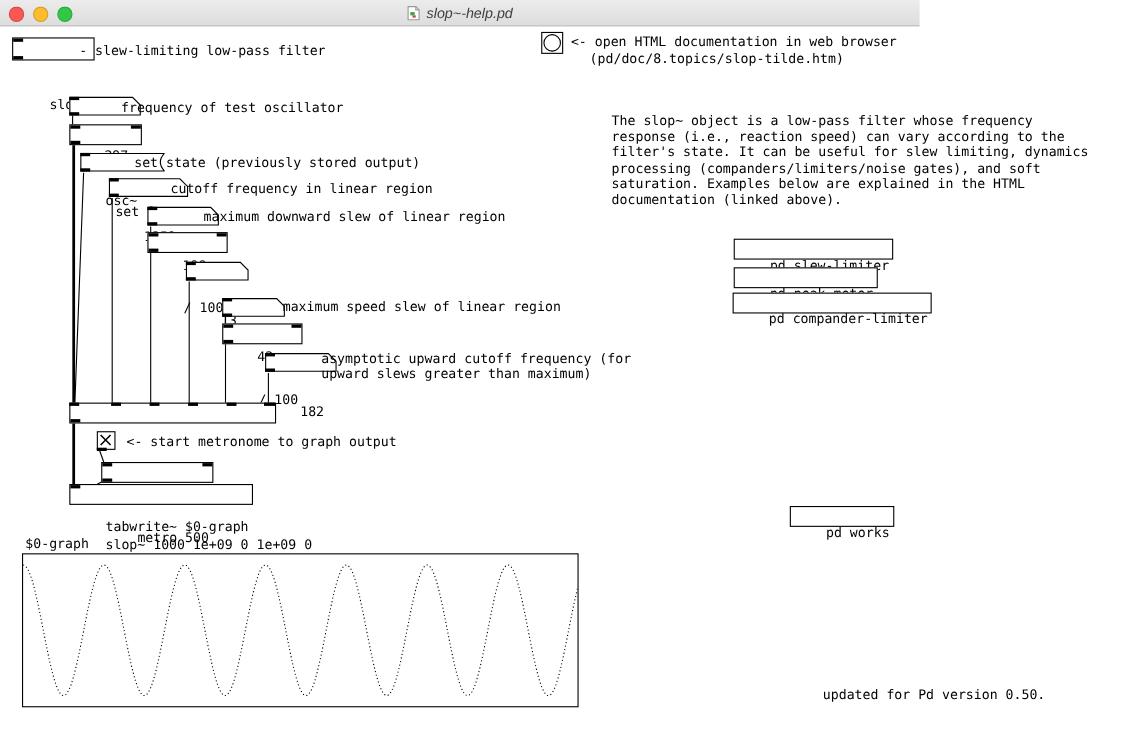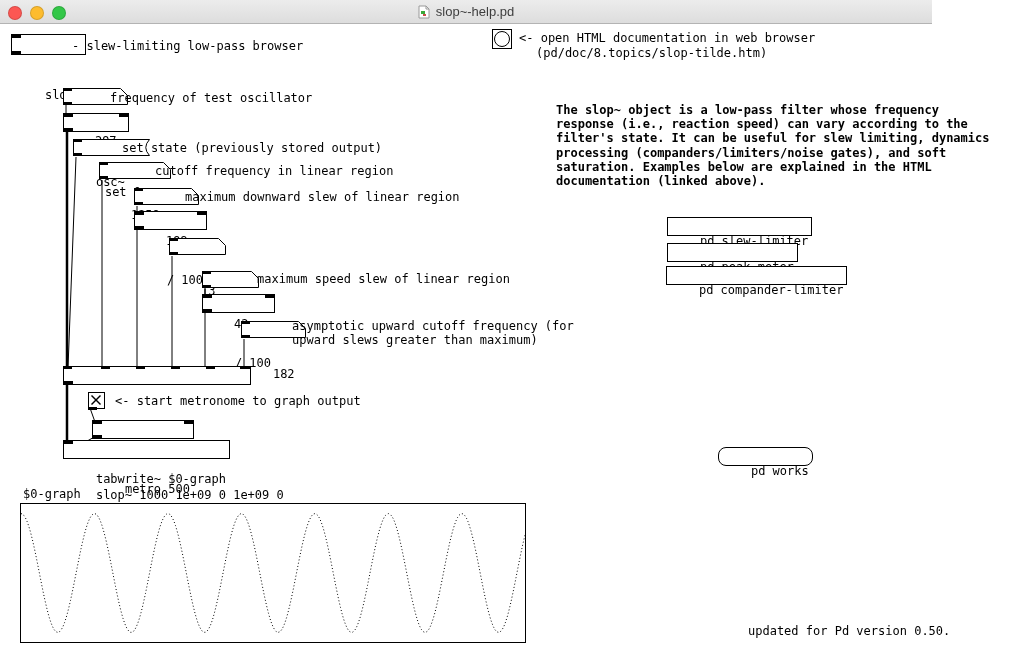--- a/index.html
+++ b/index.html
@@ -1,21 +1,21 @@
 <!DOCTYPE html>
 <html><head>
 <meta charset="utf-8">
 <style>
   html,body{margin:0;padding:0;}
   body{width:1020px;height:664px;background:#fff;font-family:"DejaVu Sans Mono",monospace;overflow:hidden;}
   .window{position:relative;width:1020px;height:664px;background:#fff;}
 
   
-  .titlebar{position:absolute;left:0;top:0;width:932px;height:23px;
-    background:linear-gradient(#ececec,#dddddd);border-bottom:1px solid #b3b3b3;}
+  .titlebar{position:absolute;left:0;top:0;width:836px;height:23px;
+    background:linear-gradient(#ececec,#dddddd);border-bottom:1px solid #b3b3b3;font-style:italic;}
   .lights{position:absolute;left:8px;top:6px;display:flex;gap:8px;}
   .light{width:12px;height:12px;border-radius:50%;border:0.5px solid rgba(0,0,0,0.15);}
   .titlewrap{position:absolute;left:0;top:0;width:100%;height:23px;display:flex;align-items:center;justify-content:center;gap:6px;
     font-family:"Liberation Sans",sans-serif;font-size:13px;color:#3e3e3e;}
 
   
   .comment{position:absolute;font-size:12px;line-height:14.2px;white-space:pre;color:#000;}
   .box{position:absolute;background:#fff;font-size:12px;line-height:15px;height:15px;padding:1px 3px;white-space:pre;color:#000;}
   .obj{border:1px solid #000;}
   .big{border:1.5px solid #000;height:17px;line-height:17px;padding:1px 4px;}
@@ -50,21 +50,21 @@
     <line x1="244" y1="339" x2="244" y2="368" stroke="#000" stroke-width="1"></line>
     <line x1="90" y1="408" x2="95" y2="422" stroke="#000" stroke-width="1"></line>
     <line x1="96" y1="436" x2="68" y2="452" stroke="#000" stroke-width="1"></line>
   </svg>
 
   <div class="box obj big" style="left:11px;top:34px;">
     <i class="tab tl"></i>
     <i class="tab bl"></i>
     <span>slop~</span>
   </div>
-  <div class="comment" style="left:72px;top:39px;">- slew-limiting low-pass browser</div>
+  <div class="comment" style="left:72px;top:39px;">- slew-limiting low-pass filter</div>
 
   <div class="gui" style="left:492px;top:29px;width:20px;height:20px;">
     <div class="bangcircle"></div>
   </div>
   <div class="comment" style="left:519px;top:31px;">&lt;- open HTML documentation in web browser</div>
   <div class="comment" style="left:536px;top:46px;">(pd/doc/8.topics/slop-tilde.htm)</div>
 
   <div class="box numbox" style="left:63px;top:88px;">
     <i class="tab tl"></i>
     <i class="tab bl"></i>
@@ -174,37 +174,37 @@
     <i class="tab tr"></i>
     <i class="tab bl"></i>
     <span>metro 500</span>
   </div>
 
   <div class="box obj" style="left:63px;top:440px;">
     <i class="tab tl"></i>
     <span>tabwrite~ $0-graph</span>
   </div>
 
-  <div class="comment" style="left:556px;top:103px;font-weight:bold;">The slop~ object is a low-pass filter whose frequency
+  <div class="comment" style="left:556px;top:103px;">The slop~ object is a low-pass filter whose frequency
 response (i.e., reaction speed) can vary according to the
 filter's state. It can be useful for slew limiting, dynamics
 processing (companders/limiters/noise gates), and soft
 saturation. Examples below are explained in the HTML
 documentation (linked above).</div>
 
   <div class="box obj" style="left:667px;top:217px;">
     <span>pd slew-limiter</span>
   </div>
   <div class="box obj" style="left:667px;top:243px;">
     <span>pd peak-meter</span>
   </div>
   <div class="box obj" style="left:666px;top:266px;">
     <span>pd compander-limiter</span>
   </div>
-  <div class="box obj" style="left:718px;top:447px;border-radius:8px;">
+  <div class="box obj" style="left:718px;top:460px;">
     <span>pd works</span>
   </div>
 
   <div class="comment" style="left:23px;top:487px;">$0-graph</div>
   <div class="graphbox" style="left:20px;top:503px;width:504px;height:138px;">
     <svg id="wave-svg" width="504" height="138" viewBox="0 0 504 138" style="display:block">
         <polyline points="0.0,9.6 1.5,10.1 3.0,11.6 4.5,14.0 6.0,17.3 7.5,21.4 9.0,26.3 10.5,32.0 12.0,38.2 13.5,45.0 15.0,52.1 16.5,59.6 18.0,67.1 19.5,74.7 21.0,82.3 22.5,89.6 24.0,96.5 25.5,103.0 27.0,109.0 28.5,114.3 30.0,118.8 31.5,122.5 33.0,125.4 34.5,127.3 36.0,128.3 37.5,128.3 39.0,127.3 40.5,125.3 42.0,122.5 43.5,118.7 45.0,114.2 46.5,108.9 48.0,102.9 49.5,96.4 51.0,89.4 52.5,82.1 54.0,74.6 55.5,67.0 57.0,59.4 58.5,52.0 60.0,44.8 61.5,38.1 63.0,31.9 64.5,26.2 66.0,21.3 67.5,17.2 69.0,13.9 70.5,11.5 72.0,10.1 73.5,9.6 75.0,10.1 76.5,11.6 78.0,14.0 79.5,17.3 81.0,21.5 82.5,26.5 84.0,32.1 85.5,38.4 87.0,45.1 88.5,52.3 90.0,59.7 91.5,67.3 93.0,74.9 94.5,82.4 96.0,89.7 97.5,96.7 99.0,103.2 100.5,109.1 102.0,114.4 103.5,118.9 105.0,122.6 106.5,125.4 108.0,127.3 109.5,128.3 111.0,128.3 112.5,127.3 114.0,125.3 115.5,122.4 117.0,118.6 118.5,114.1 120.0,108.7 121.5,102.8 123.0,96.2 124.5,89.3 126.0,82.0 127.5,74.4 129.0,66.8 130.5,59.2 132.0,51.8 133.5,44.7 135.0,38.0 136.5,31.7 138.0,26.1 139.5,21.2 141.0,17.1 142.5,13.8 144.0,11.5 145.5,10.1 147.0,9.6 148.5,10.1 150.0,11.6 151.5,14.1 153.0,17.4 154.5,21.6 156.0,26.6 157.5,32.2 159.0,38.5 160.5,45.3 162.0,52.4 163.5,59.9 165.0,67.4 166.5,75.1 168.0,82.6 169.5,89.8 171.0,96.8 172.5,103.3 174.0,109.2 175.5,114.5 177.0,119.0 178.5,122.7 180.0,125.5 181.5,127.4 183.0,128.3 184.5,128.2 186.0,127.2 187.5,125.2 189.0,122.3 190.5,118.6 192.0,114.0 193.5,108.6 195.0,102.6 196.5,96.1 198.0,89.1 199.5,81.8 201.0,74.3 202.5,66.7 204.0,59.1 205.5,51.7 207.0,44.6 208.5,37.8 210.0,31.6 211.5,26.0 213.0,21.1 214.5,17.0 216.0,13.8 217.5,11.4 219.0,10.0 220.5,9.6 222.0,10.2 223.5,11.7 225.0,14.1 226.5,17.5 228.0,21.7 229.5,26.7 231.0,32.4 232.5,38.6 234.0,45.4 235.5,52.6 237.0,60.0 238.5,67.6 240.0,75.2 241.5,82.7 243.0,90.0 244.5,96.9 246.0,103.4 247.5,109.3 249.0,114.6 250.5,119.1 252.0,122.7 253.5,125.5 255.0,127.4 256.5,128.3 258.0,128.2 259.5,127.2 261.0,125.2 262.5,122.3 264.0,118.5 265.5,113.9 267.0,108.5 268.5,102.5 270.0,96.0 271.5,89.0 273.0,81.7 274.5,74.1 276.0,66.5 277.5,58.9 279.0,51.5 280.5,44.4 282.0,37.7 283.5,31.5 285.0,25.9 286.5,21.0 288.0,17.0 289.5,13.7 291.0,11.4 292.5,10.0 294.0,9.6 295.5,10.2 297.0,11.7 298.5,14.2 300.0,17.6 301.5,21.8 303.0,26.8 304.5,32.5 306.0,38.8 307.5,45.6 309.0,52.7 310.5,60.2 312.0,67.8 313.5,75.4 315.0,82.9 316.5,90.1 318.0,97.1 319.5,103.5 321.0,109.4 322.5,114.7 324.0,119.1 325.5,122.8 327.0,125.6 328.5,127.4 330.0,128.3 331.5,128.2 333.0,127.2 334.5,125.1 336.0,122.2 337.5,118.4 339.0,113.8 340.5,108.4 342.0,102.4 343.5,95.8 345.0,88.8 346.5,81.5 348.0,74.0 349.5,66.4 351.0,58.8 352.5,51.4 354.0,44.3 355.5,37.6 357.0,31.4 358.5,25.8 360.0,21.0 361.5,16.9 363.0,13.7 364.5,11.4 366.0,10.0 367.5,9.6 369.0,10.2 370.5,11.8 372.0,14.2 373.5,17.6 375.0,21.9 376.5,26.9 378.0,32.6 379.5,38.9 381.0,45.7 382.5,52.9 384.0,60.3 385.5,67.9 387.0,75.5 388.5,83.0 390.0,90.3 391.5,97.2 393.0,103.7 394.5,109.5 396.0,114.8 397.5,119.2 399.0,122.9 400.5,125.6 402.0,127.5 403.5,128.3 405.0,128.2 406.5,127.1 408.0,125.1 409.5,122.1 411.0,118.3 412.5,113.7 414.0,108.3 415.5,102.3 417.0,95.7 418.5,88.7 420.0,81.3 421.5,73.8 423.0,66.2 424.5,58.6 426.0,51.2 427.5,44.1 429.0,37.4 430.5,31.3 432.0,25.7 433.5,20.9 435.0,16.8 436.5,13.6 438.0,11.3 439.5,10.0 441.0,9.6 442.5,10.2 444.0,11.8 445.5,14.3 447.0,17.7 448.5,22.0 450.0,27.0 451.5,32.7 453.0,39.0 454.5,45.8 456.0,53.0 457.5,60.5 459.0,68.1 460.5,75.7 462.0,83.2 463.5,90.4 465.0,97.3 466.5,103.8 468.0,109.7 469.5,114.9 471.0,119.3 472.5,122.9 474.0,125.7 475.5,127.5 477.0,128.3 478.5,128.2 480.0,127.1 481.5,125.0 483.0,122.1 484.5,118.2 486.0,113.6 487.5,108.2 489.0,102.1 490.5,95.5 492.0,88.5 493.5,81.2 495.0,73.7 496.5,66.0 498.0,58.5 499.5,51.1 501.0,44.0 502.5,37.3 504.0,31.1" fill="none" stroke="#000000" stroke-width="1" stroke-dasharray="1 2.3"></polyline>
       </svg>
   </div>
 

